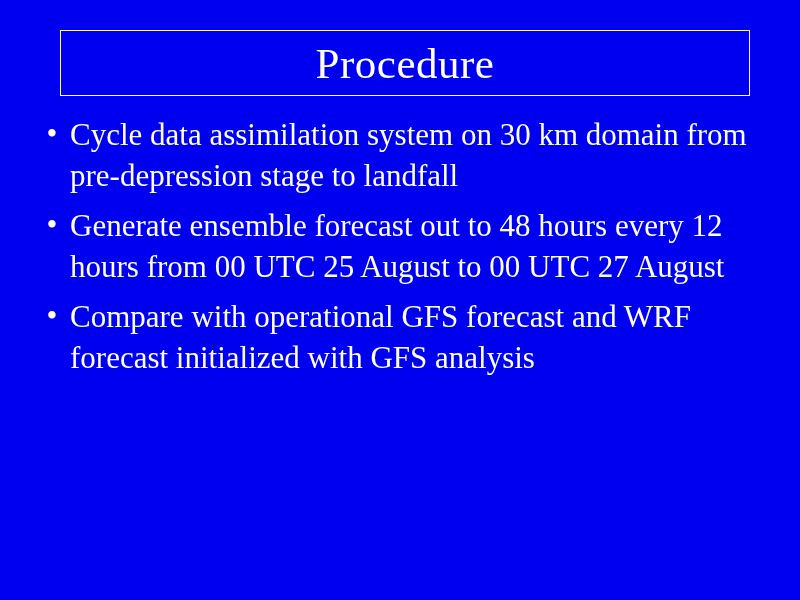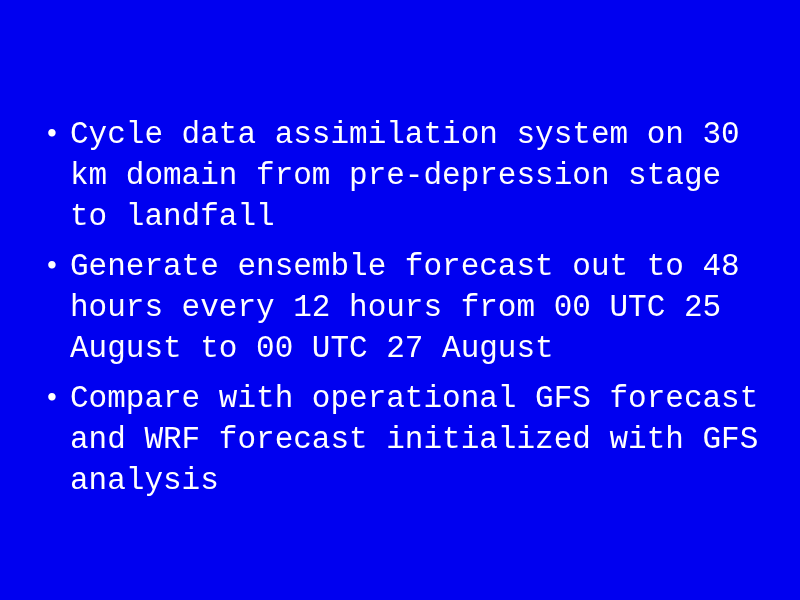--- a/index.html
+++ b/index.html
@@ -60,30 +60,33 @@
     line-height: 40px;
     width: 36px;
     flex: 0 0 36px;
     text-align: center;
     font-family: "Liberation Serif", serif;
   }
   .bullet-text {
     color: #ffffff;
     font-size: 31px;
     line-height: 41px;
-    font-family: Liberation Mono, monospace;
+    font-family: Liberation Serif, serif;
     flex: 1 1 auto;
     white-space: pre-line;
   }
 </style>
 </head>
 <body>
 
 <div class="slide">
 
+  <div class="title-box">
+    <div class="title-text">Procedure</div>
+  </div>
 
   <ul class="body-list">
     <li class="bullet-row">
       <span class="bullet-mark">•</span>
       <span class="bullet-text">Cycle data assimilation system on 30 km domain from pre-depression stage to landfall</span>
     </li>
     <li class="bullet-row">
       <span class="bullet-mark">•</span>
       <span class="bullet-text">Generate ensemble forecast out to 48 hours every 12 hours from 00 UTC 25 August to 00 UTC 27 August</span>
     </li>

